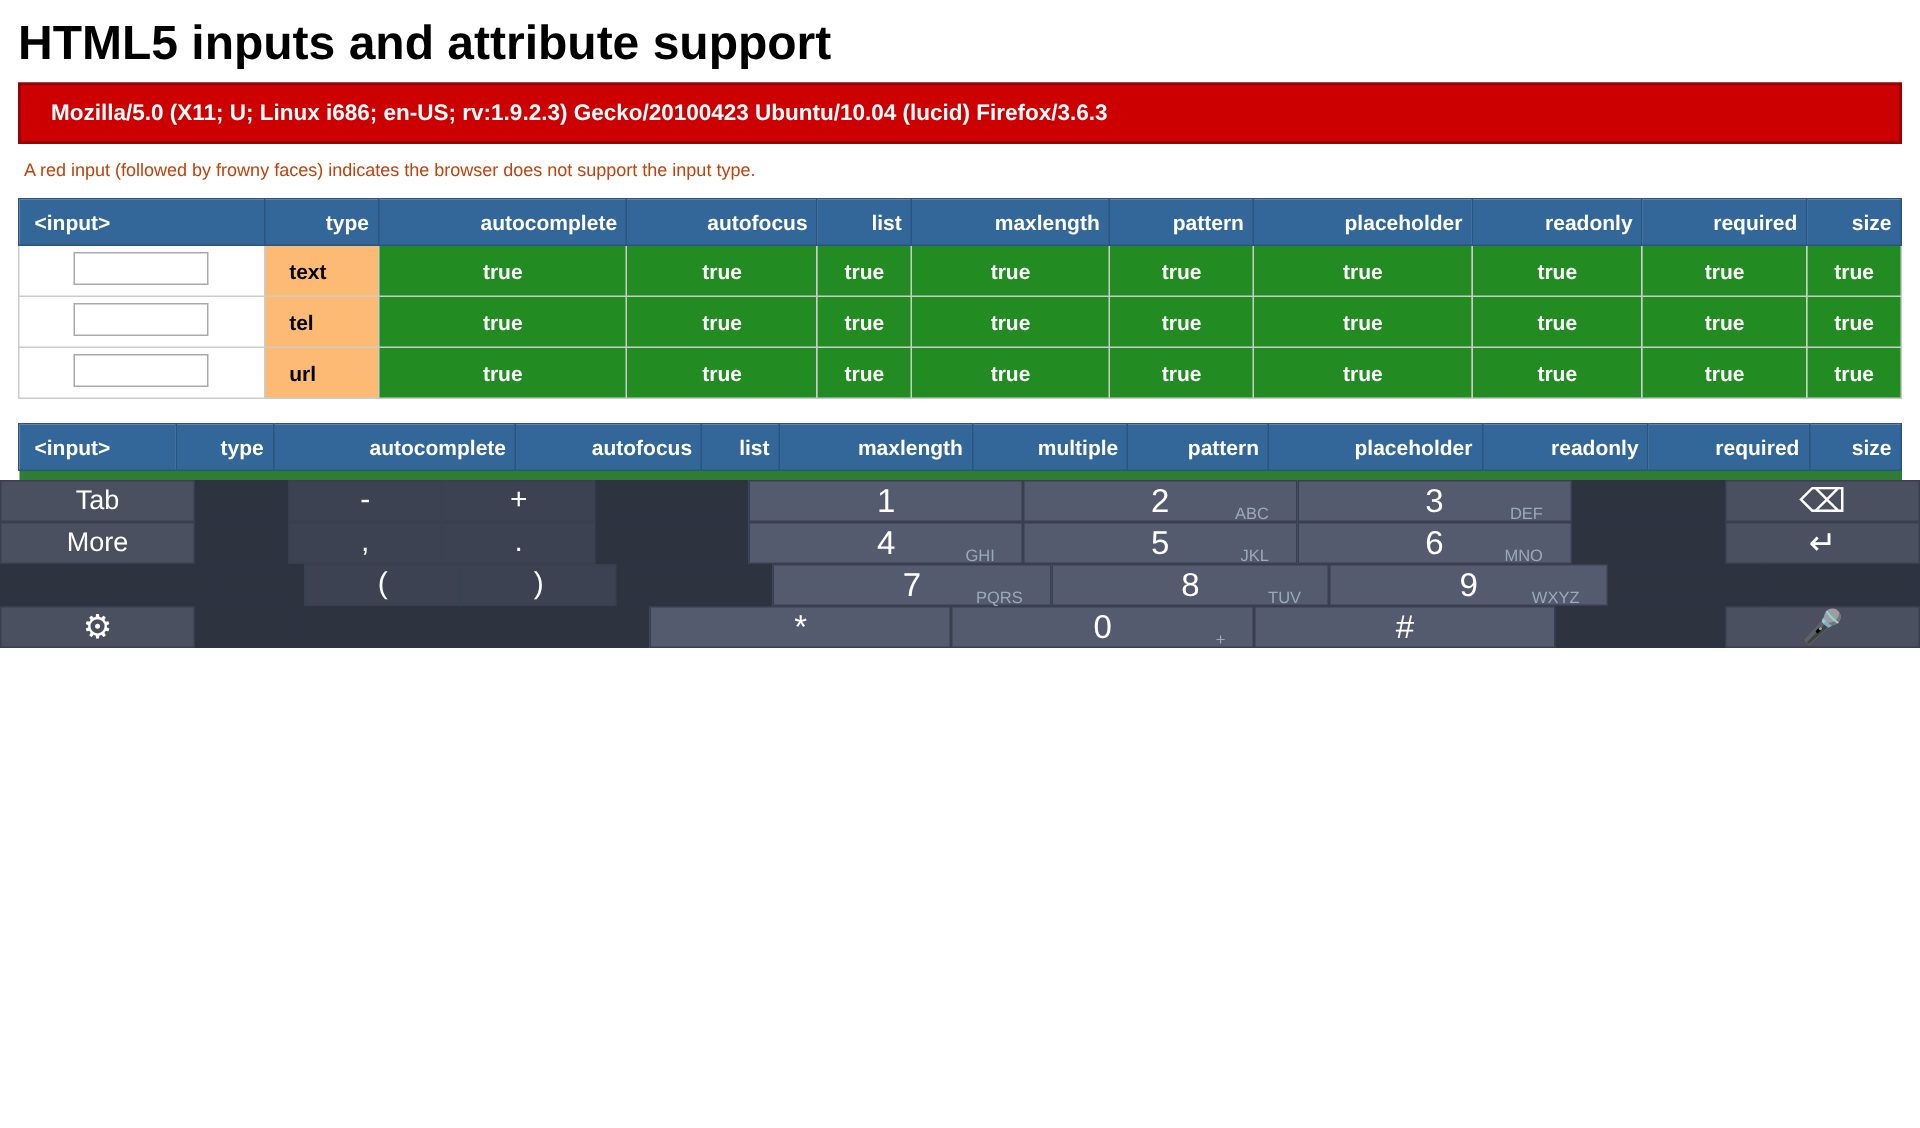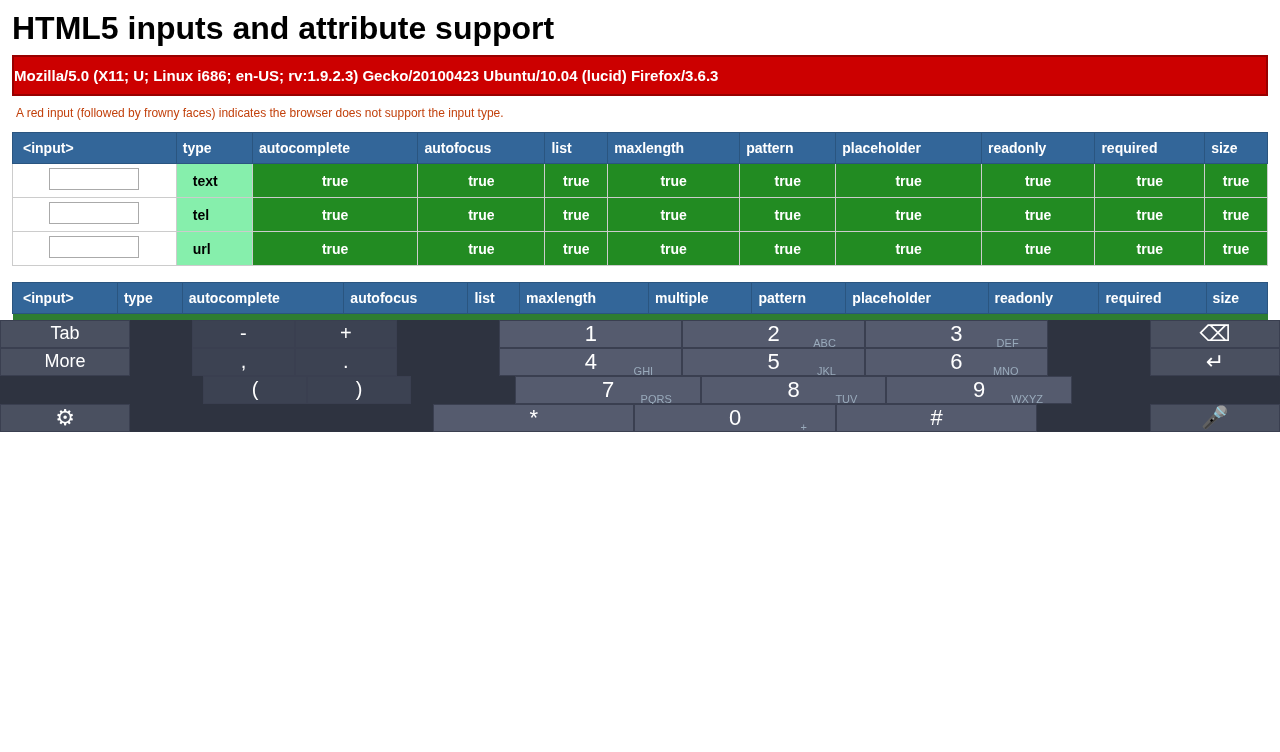--- a/index.html
+++ b/index.html
@@ -15,21 +15,21 @@
       font-weight: bold;
       padding: 10px 12px 8px 12px;
       color: #000;
     }
 
     .user-agent-bar {
       background: #cc0000;
       color: #fff;
       font-weight: bold;
       font-size: 15px;
-      padding: 10px 0;
+      padding: 10px 20px;
       margin: 0 12px 10px 12px;
       border: 2px solid #990000;
     }
 
     .description {
       font-size: 12px;
       color: #c2410c;
       padding: 0 12px 12px 16px;
     }
 
@@ -39,39 +39,39 @@
       margin: 0 12px 16px 12px;
       border-collapse: collapse;
       font-size: 14px;
     }
 
     .support-table th {
       background: #336699;
       color: #fff;
       font-weight: bold;
       padding: 7px 6px;
-      text-align: left;
+      text-align: right;
       border: 1px solid #2a5580;
     }
 
     .support-table th:first-child {
       text-align: left;
       padding-left: 10px;
     }
 
     .support-table td {
       padding: 4px 6px;
       text-align: center;
       border: 1px solid #ccc;
     }
 
     .support-table td:nth-child(2) {
       font-weight: bold;
       text-align: left;
-      background: #86efac;
+      background: #fdba74;
       color: #000;
       padding-left: 16px;
     }
 
     .input-cell {
       background: #fff;
       padding: 4px 8px;
     }
 
     .input-preview {
@@ -138,21 +138,21 @@
     .kb-key .num-label {
       font-size: 22px;
       font-weight: 500;
     }
 
     .kb-key .sub-label {
       font-size: 11px;
       color: #99aabb;
       position: absolute;
       top: 16px;
-      right: 28px;
+      right: 18px;
     }
 
     .kb-key.gap-key {
       flex: 0.6;
       background: #2e3340;
       border-color: #2e3340;
       pointer-events: none;
     }
 
     .kb-key.num-key {

